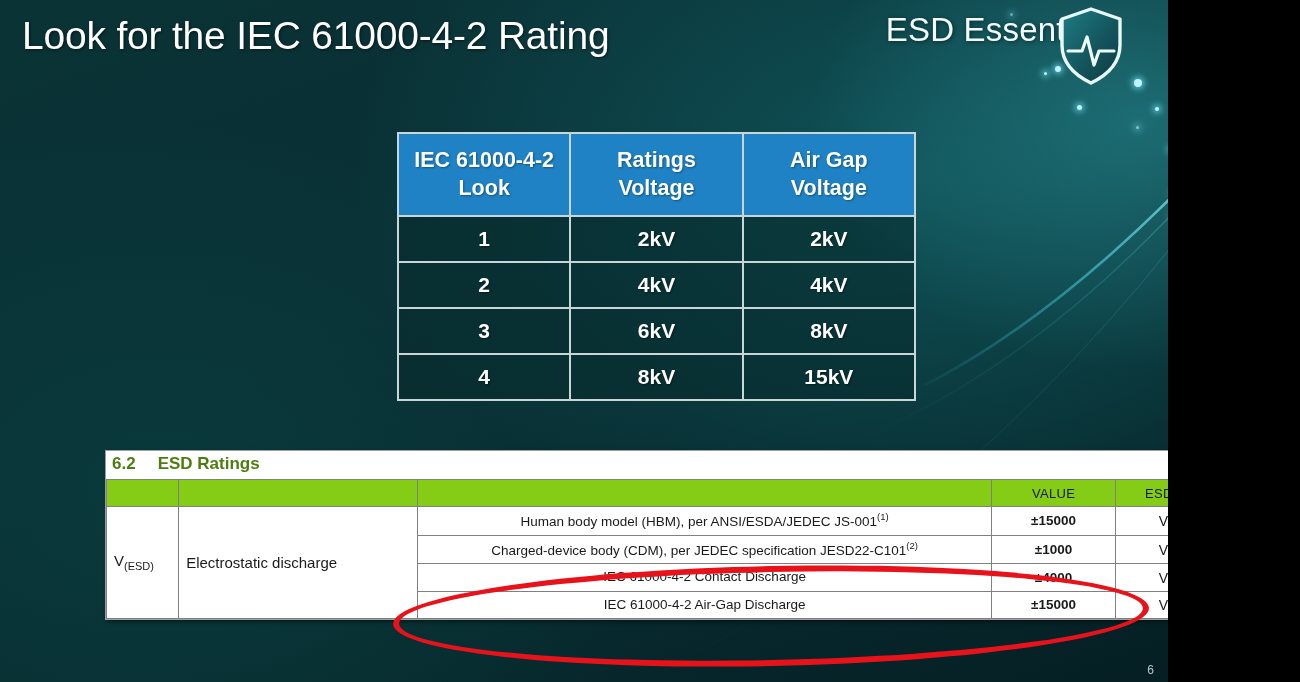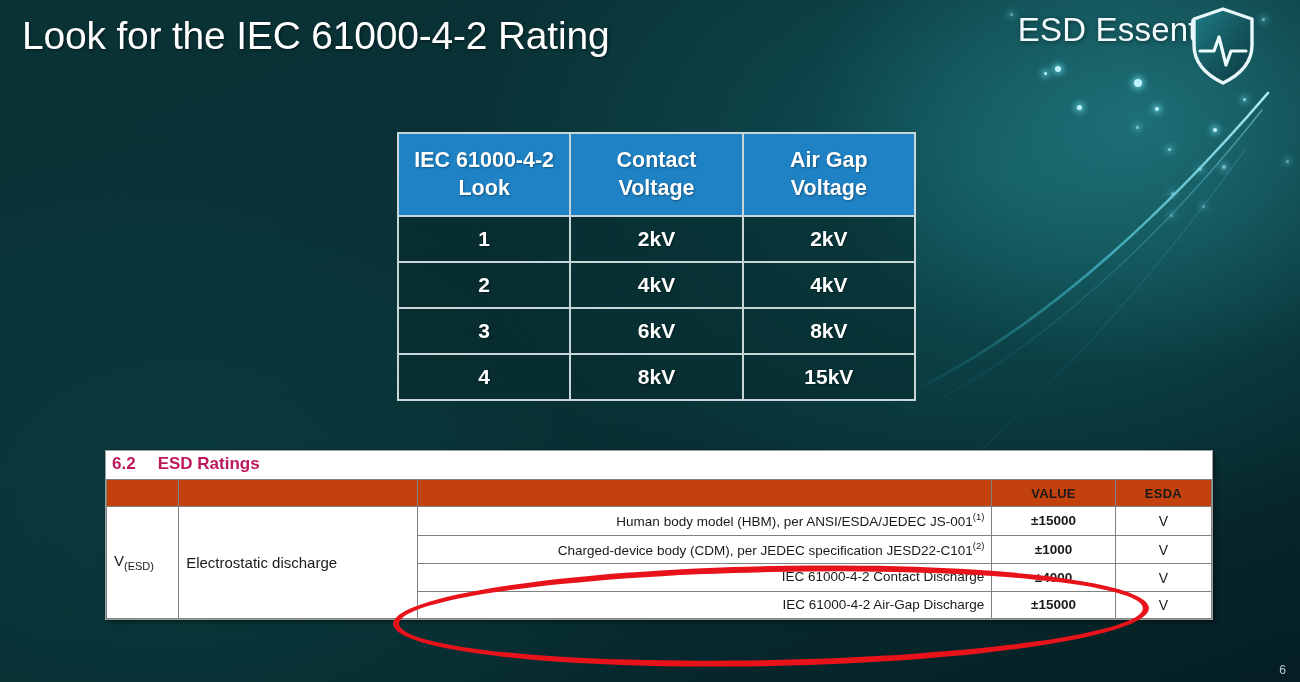--- a/index.html
+++ b/index.html
@@ -8,21 +8,21 @@
   html, body {
     width: 1300px;
     height: 682px;
     overflow: hidden;
     background: #000;
     font-family: "Liberation Sans", sans-serif;
   }
 
   #slide {
     position: relative;
-    width: 1300px;
+    width: 1168px;
     height: 682px;
     overflow: hidden;
     background:
       radial-gradient(ellipse 900px 620px at 78% 26%, #0f5257 0%, rgba(15,82,87,0) 62%),
       radial-gradient(ellipse 760px 540px at 14% 72%, #0a3a3c 0%, rgba(10,58,60,0) 68%),
       linear-gradient(160deg, #0a3336 0%, #093035 40%, #072a2e 72%, #051f24 100%);
   }
 
   
   #bg-deco {
@@ -113,39 +113,39 @@
     font-family: "Liberation Sans", sans-serif;
   }
   #ds-section-head {
     display: flex;
     align-items: center;
     gap: 22px;
     padding: 3px 6px 4px 6px;
     background: #ffffff;
     font-size: 17px;
     font-weight: bold;
-    color: #be185d;
+    color: #4d7c0f;
     border-bottom: 1px solid #ffffff;
   }
   #ds-table {
     width: 100%;
     border-collapse: collapse;
     table-layout: fixed;
   }
   #ds-table th,
   #ds-table td {
     border: 1px solid #808080;
     font-size: 13.5px;
     color: #1a1a1a;
     padding: 4px 7px;
   }
   #ds-table thead th {
-    background: #c2410c;
+    background: #84cc16;
     font-size: 13px;
-    font-weight: bold;
+    font-weight: normal;
     height: 27px;
     text-align: center;
     letter-spacing: 0.3px;
   }
   .col-sym   { width: 72px; }
   .col-param { width: 238px; }
   .col-cond  { width: 573px; }
   .col-value { width: 123px; }
   .col-unit  { width: 96px; }
 
@@ -154,21 +154,21 @@
     font-size: 15px;
     vertical-align: middle;
   }
   #ds-table td.sym sub { font-size: 11px; }
   #ds-table td.param {
     text-align: left;
     font-size: 15px;
     vertical-align: middle;
   }
   #ds-table td.cond {
-    text-align: right;
+    text-align: center;
     line-height: 1.35;
   }
   #ds-table td.val,
   #ds-table td.unit {
     text-align: center;
     font-weight: bold;
     font-size: 13.5px;
   }
   #ds-table td.unit { font-weight: normal; font-size: 14px; }
   sup.fn { font-size: 9.5px; vertical-align: super; }
@@ -264,21 +264,21 @@
   </div>
 
   <table id="iec-table">
     <thead>
       <tr>
         <th>
           <span>IEC 61000-4-2</span><br>
           <span>Look</span>
         </th>
         <th>
-          <span>Contact</span><br>
+          <span>Ratings</span><br>
           <span>Voltage</span>
         </th>
         <th>
           <span>Air Gap</span><br>
           <span>Voltage</span>
         </th>
       </tr>
     </thead>
     <tbody>
       <tr>

